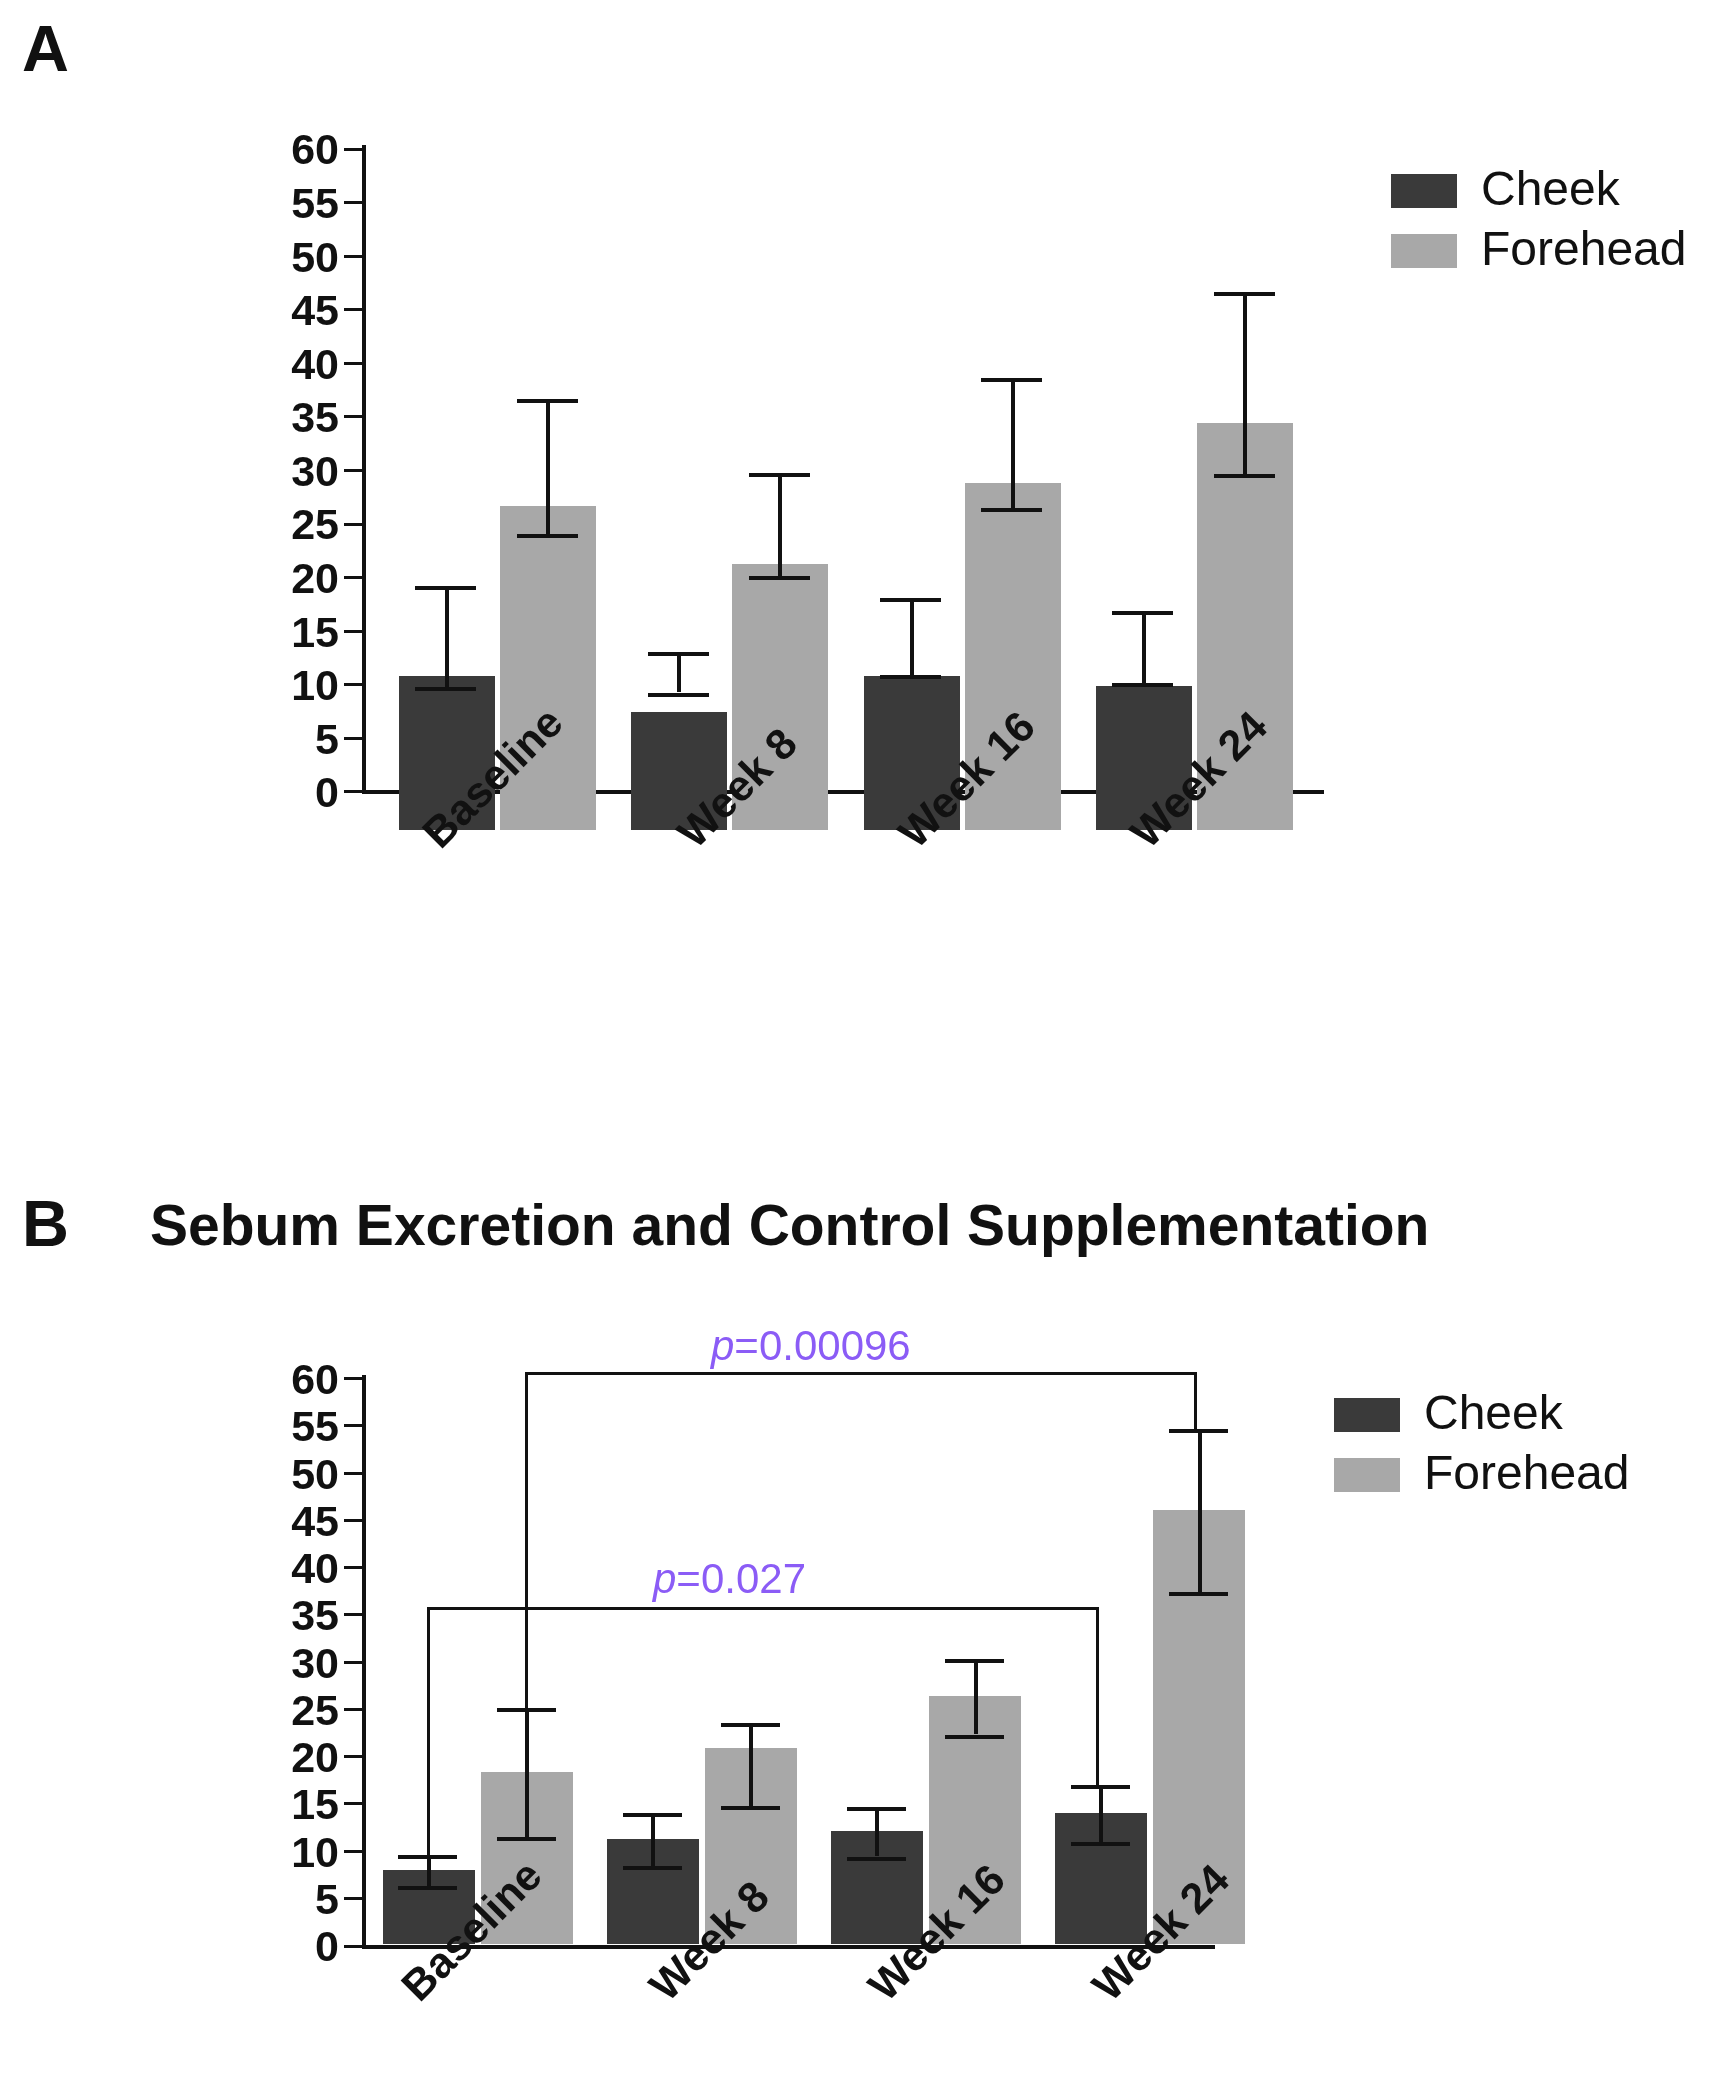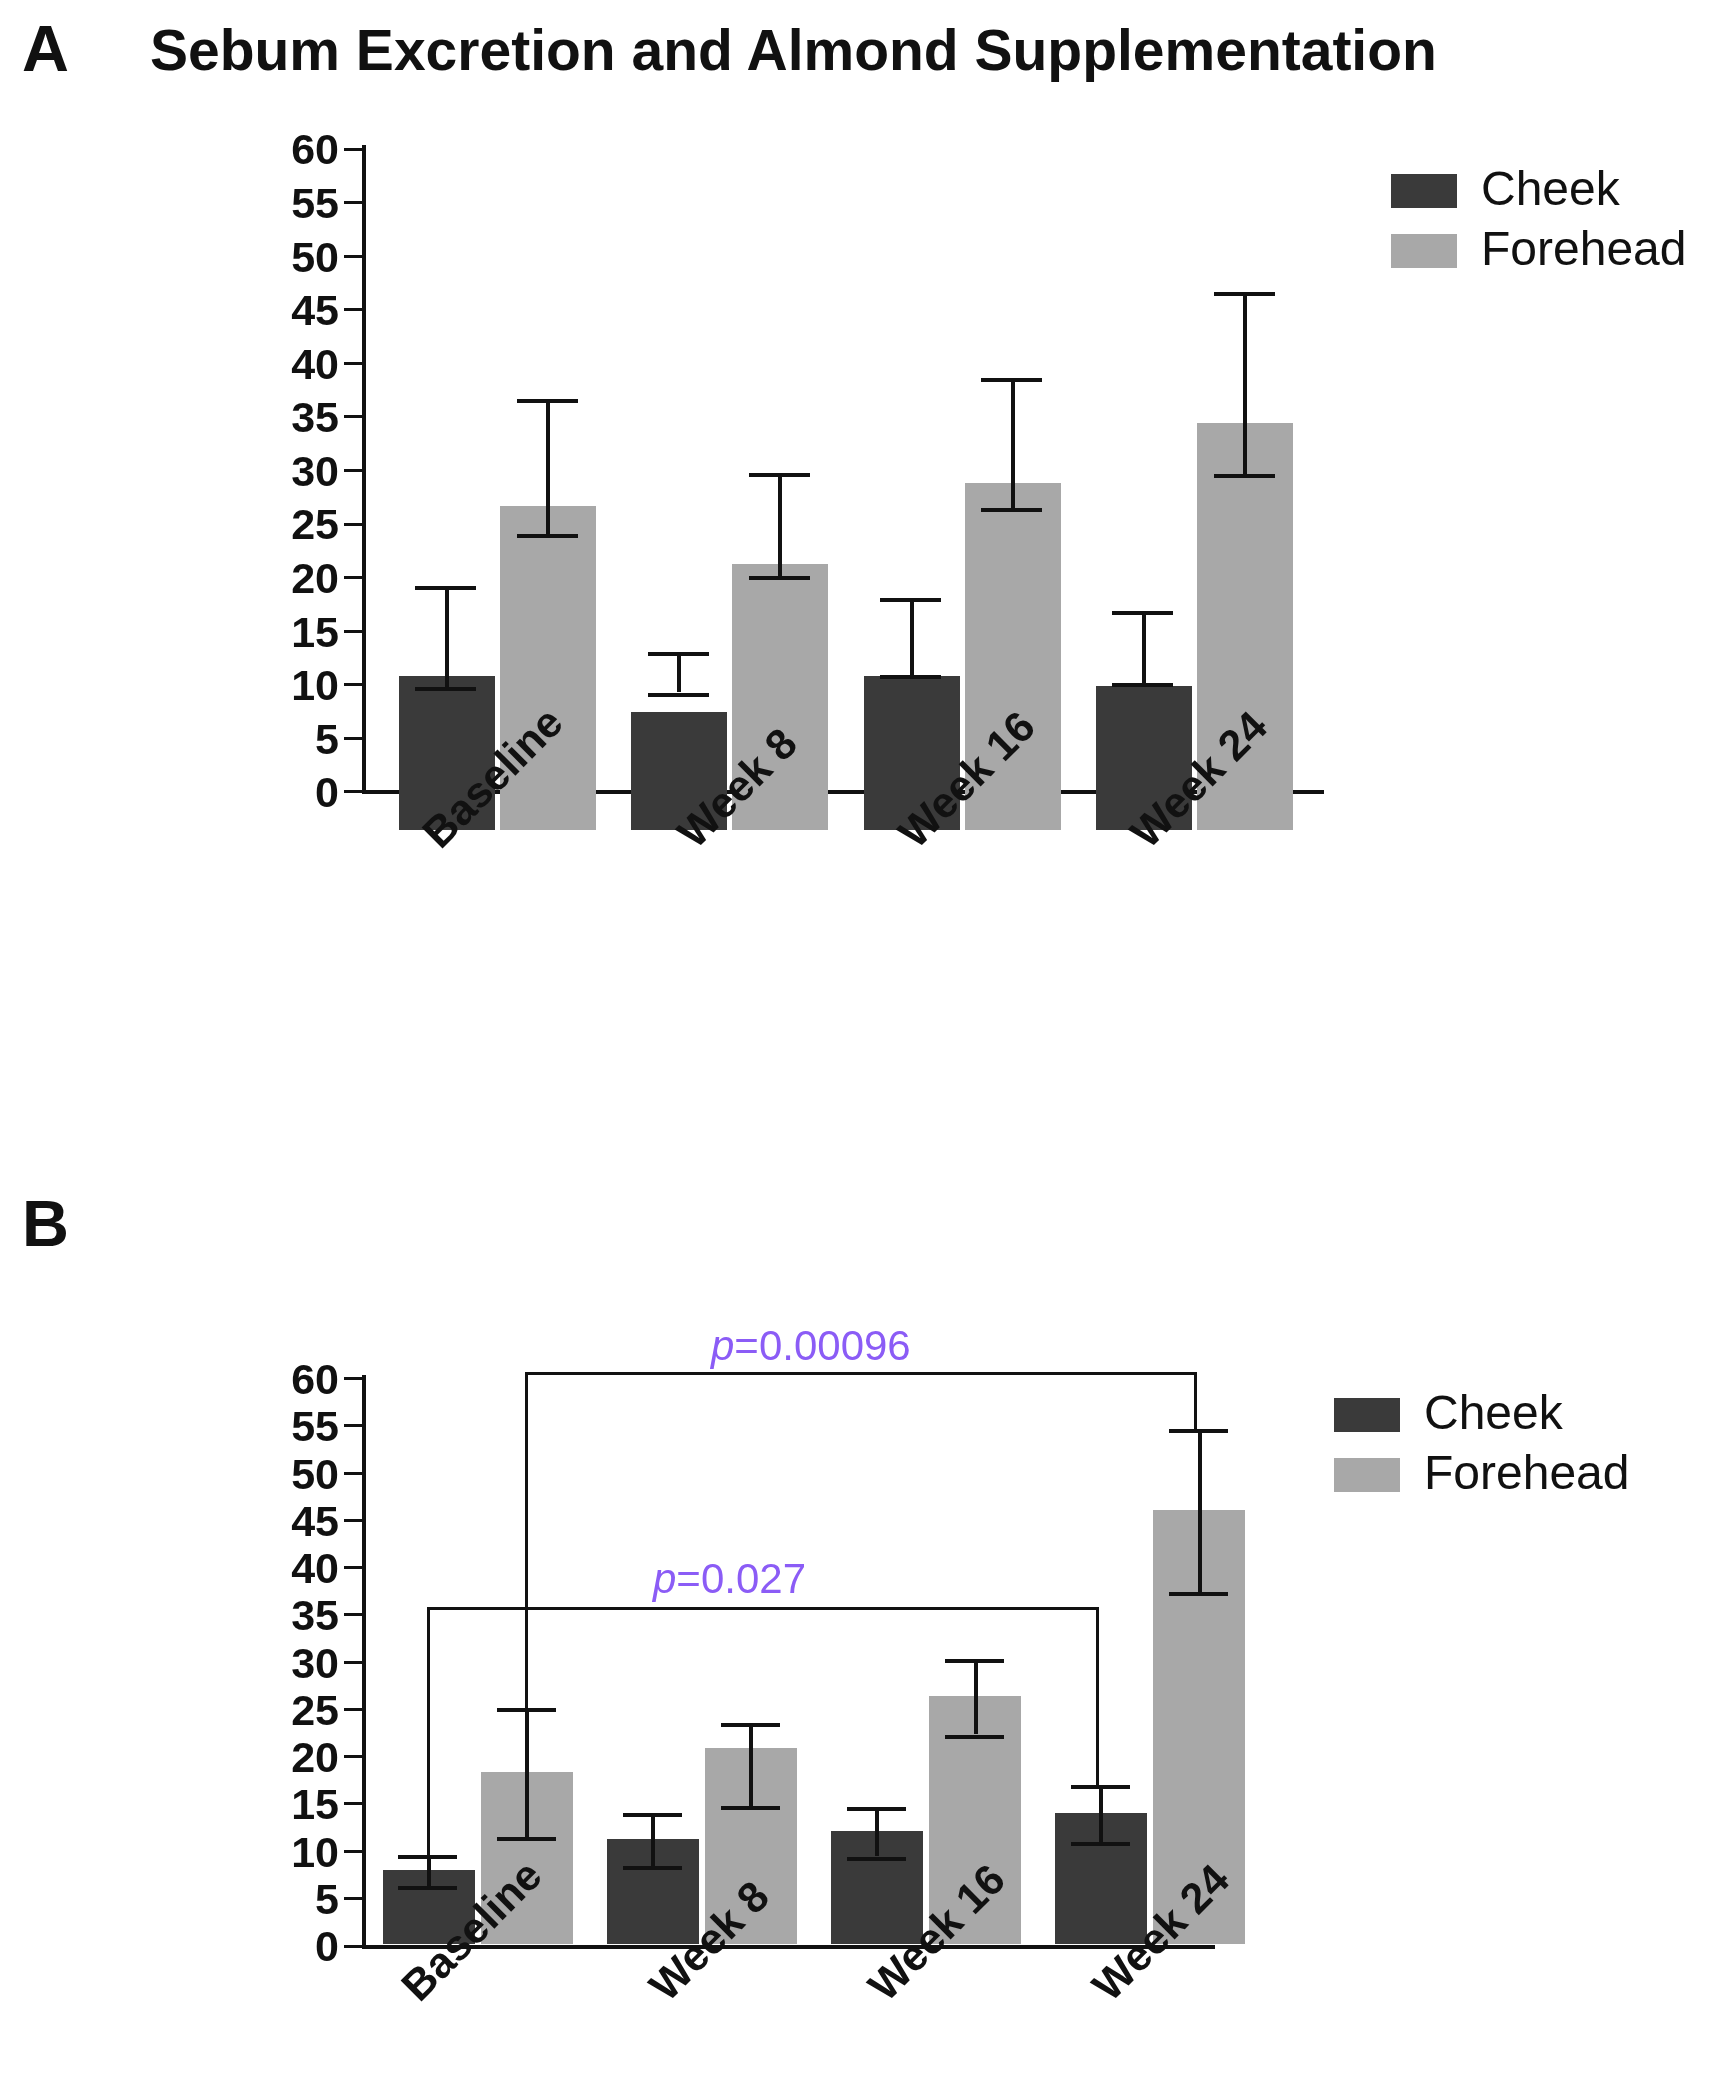--- a/index.html
+++ b/index.html
@@ -131,21 +131,20 @@
   }
   .pval i { font-style: italic; }
 </style>
 </head>
 <body>
 
 <div class="panel" id="panel-a">
 
   <div class="panel-letter" style="left:22px; top:16.4px;">A</div>
 
-  <div class="panel-title" style="left:150px; top:22px;">Sebum Excretion and Almond Supplementation</div>
 
   <div class="plot" id="plot-a" style="left:0px; top:0px; width:1733px; height:1039px;">
 
     <div class="tick-label" style="left:235px; top:128px; width:104px;">60</div>
     <div class="tick-label" style="left:235px; top:182px; width:104px;">55</div>
     <div class="tick-label" style="left:235px; top:236px; width:104px;">50</div>
     <div class="tick-label" style="left:235px; top:289px; width:104px;">45</div>
     <div class="tick-label" style="left:235px; top:343px; width:104px;">40</div>
     <div class="tick-label" style="left:235px; top:396px; width:104px;">35</div>
     <div class="tick-label" style="left:235px; top:450px; width:104px;">30</div>
@@ -229,20 +228,21 @@
       </div>
     </div>
 
   </div>
 </div>
 
 <div class="panel" id="panel-b">
 
   <div class="panel-letter" style="left:22px; top:27px;">B</div>
 
+  <div class="panel-title" style="left:150px; top:33px;">Sebum Excretion and Control Supplementation</div>
 
   <div class="plot" id="plot-b" style="left:0px; top:0px; width:1733px; height:929px;">
 
     <div class="tick-label" style="left:235px; top:194px; width:104px;">60</div>
     <div class="tick-label" style="left:235px; top:241px; width:104px;">55</div>
     <div class="tick-label" style="left:235px; top:289px; width:104px;">50</div>
     <div class="tick-label" style="left:235px; top:336px; width:104px;">45</div>
     <div class="tick-label" style="left:235px; top:383px; width:104px;">40</div>
     <div class="tick-label" style="left:235px; top:430px; width:104px;">35</div>
     <div class="tick-label" style="left:235px; top:478px; width:104px;">30</div>

